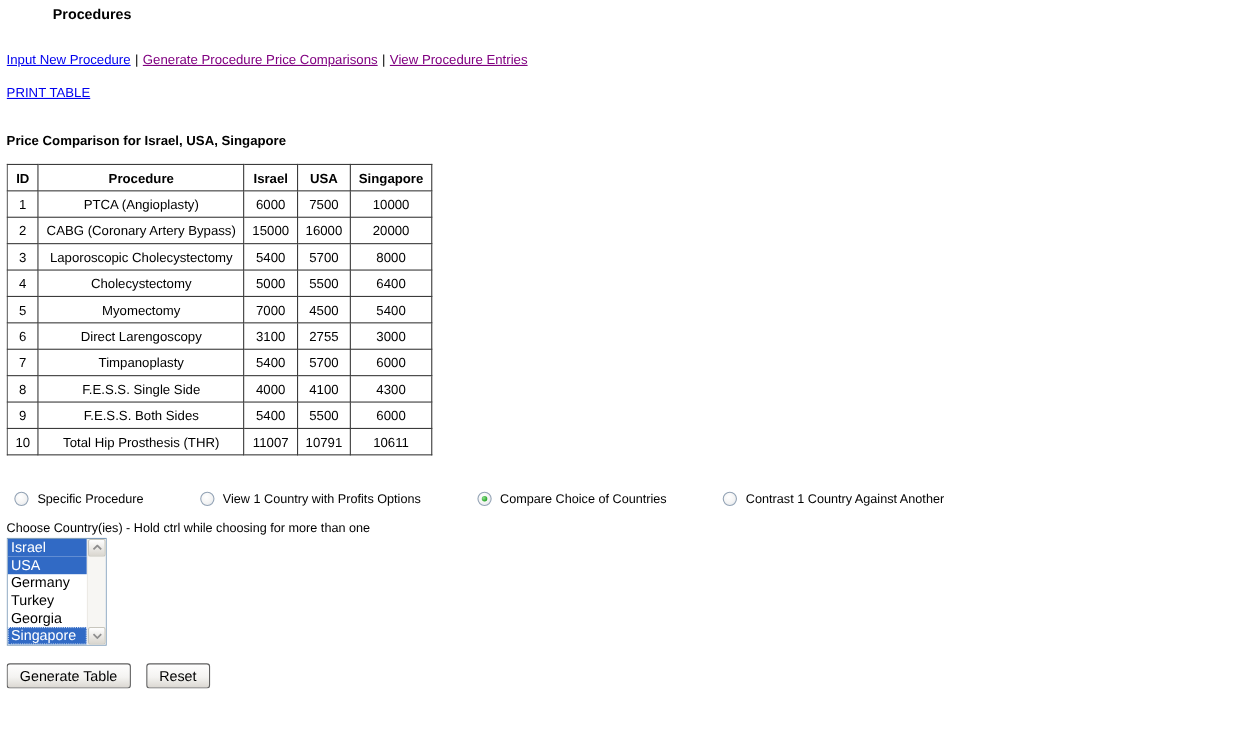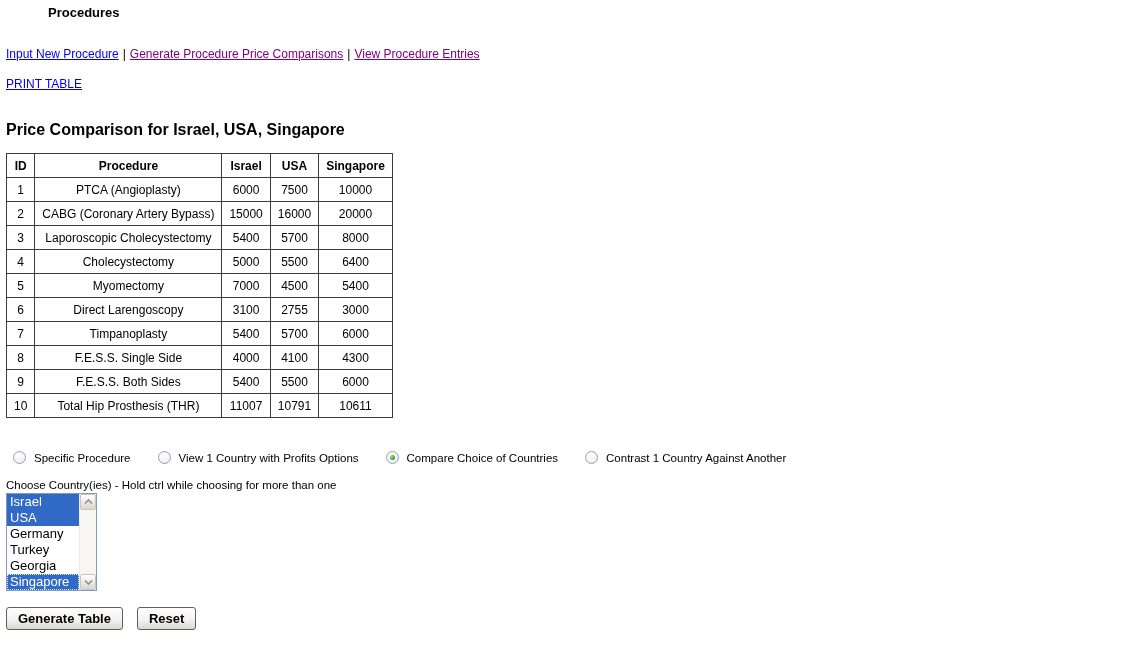--- a/index.html
+++ b/index.html
@@ -16,34 +16,34 @@
     font-family:"Liberation Sans", sans-serif;
     color:#000;
   }
   .page-title{font-size:13px;font-weight:bold;margin:2px 0 0 0;padding-left:42px;}
   .nav{margin-top:27px;font-size:12px;}
   .nav a{color:var(--link-color);text-decoration:underline;cursor:pointer;}
   .nav a.visited{color:var(--visited-color);text-align:center;}
   .nav .sep{margin:0 4px;color:#000;}
   .print-row{margin-top:16px;font-size:12px;}
   .print-row a{color:var(--link-color);text-decoration:underline;cursor:pointer;text-align:center;}
-  h1.heading{font-size:16px;font-weight:bold;margin:30px 0 14px 0;}
+  h1.heading{font-size:12px;font-weight:bold;margin:30px 0 14px 0;}
   table.price{border-collapse:collapse;font-size:12px;}
   table.price th,table.price td{
     border:1px solid var(--table-border);
     padding:0 7px;height:24px;text-align:center;vertical-align:middle;
     white-space:nowrap;
   }
   table.price th{font-weight:bold;}
   table.price td:nth-child(1),table.price th:nth-child(1){min-width:24px;}
   table.price td:nth-child(2),table.price th:nth-child(2){min-width:171px;}
   table.price td:nth-child(3),table.price th:nth-child(3){min-width:41px;}
   table.price td:nth-child(4),table.price th:nth-child(4){min-width:42px;}
   table.price td:nth-child(5),table.price th:nth-child(5){min-width:67px;}
-  .radio-row{margin-top:33px;font-size:11.5px;display:flex;align-items:center;padding-left:7px;}
+  .radio-row{margin-top:33px;font-size:11.5px;display:flex;align-items:center;padding-left:7px;gap:24px;}
   .radio-item{display:flex;align-items:center;margin-right:27px;cursor:default;}
   .radio{
     width:13px;height:13px;border:1px solid #93a3b5;border-radius:50%;
     background:radial-gradient(circle at 40% 35%, #ffffff 0%, #f4f4f4 55%, #dde3ea 100%);
     margin-right:8px;position:relative;flex:0 0 auto;
   }
   .radio.checked::after{
     content:"";position:absolute;left:3px;top:3px;width:5px;height:5px;border-radius:50%;
     background:radial-gradient(circle at 35% 35%, #8ee08e, #1f9f1f 75%);
   }
@@ -62,21 +62,21 @@
   }
   .scroll-btn{
     height:16px;background:linear-gradient(#fefefe,#dad7d0);
     border:1px solid #c8c6bd;border-radius:2px;
     display:flex;align-items:center;justify-content:center;cursor:pointer;
   }
   .buttons-row{margin-top:16px;display:flex;gap:14px;}
   .xp-button{
     font-family:"Liberation Sans", sans-serif;font-size:13px;color:#000;
     height:23px;padding:0 11px;border:1px solid #5f5f5f;border-radius:3px;
-    background:linear-gradient(#fefefe,#f4f3f1 55%,#dbd8d2);cursor:pointer;font-weight:bold;
+    background:linear-gradient(#fefefe,#f4f3f1 55%,#dbd8d2);cursor:pointer;
   }
 </style>
 </head>
 <body>
 
 <div class="page-title">Procedures</div>
 
 <div class="nav">
   <a>Input New Procedure</a><span class="sep">|</span><a class="visited">Generate Procedure Price Comparisons</a><span class="sep">|</span><a class="visited">View Procedure Entries</a>
 </div>

